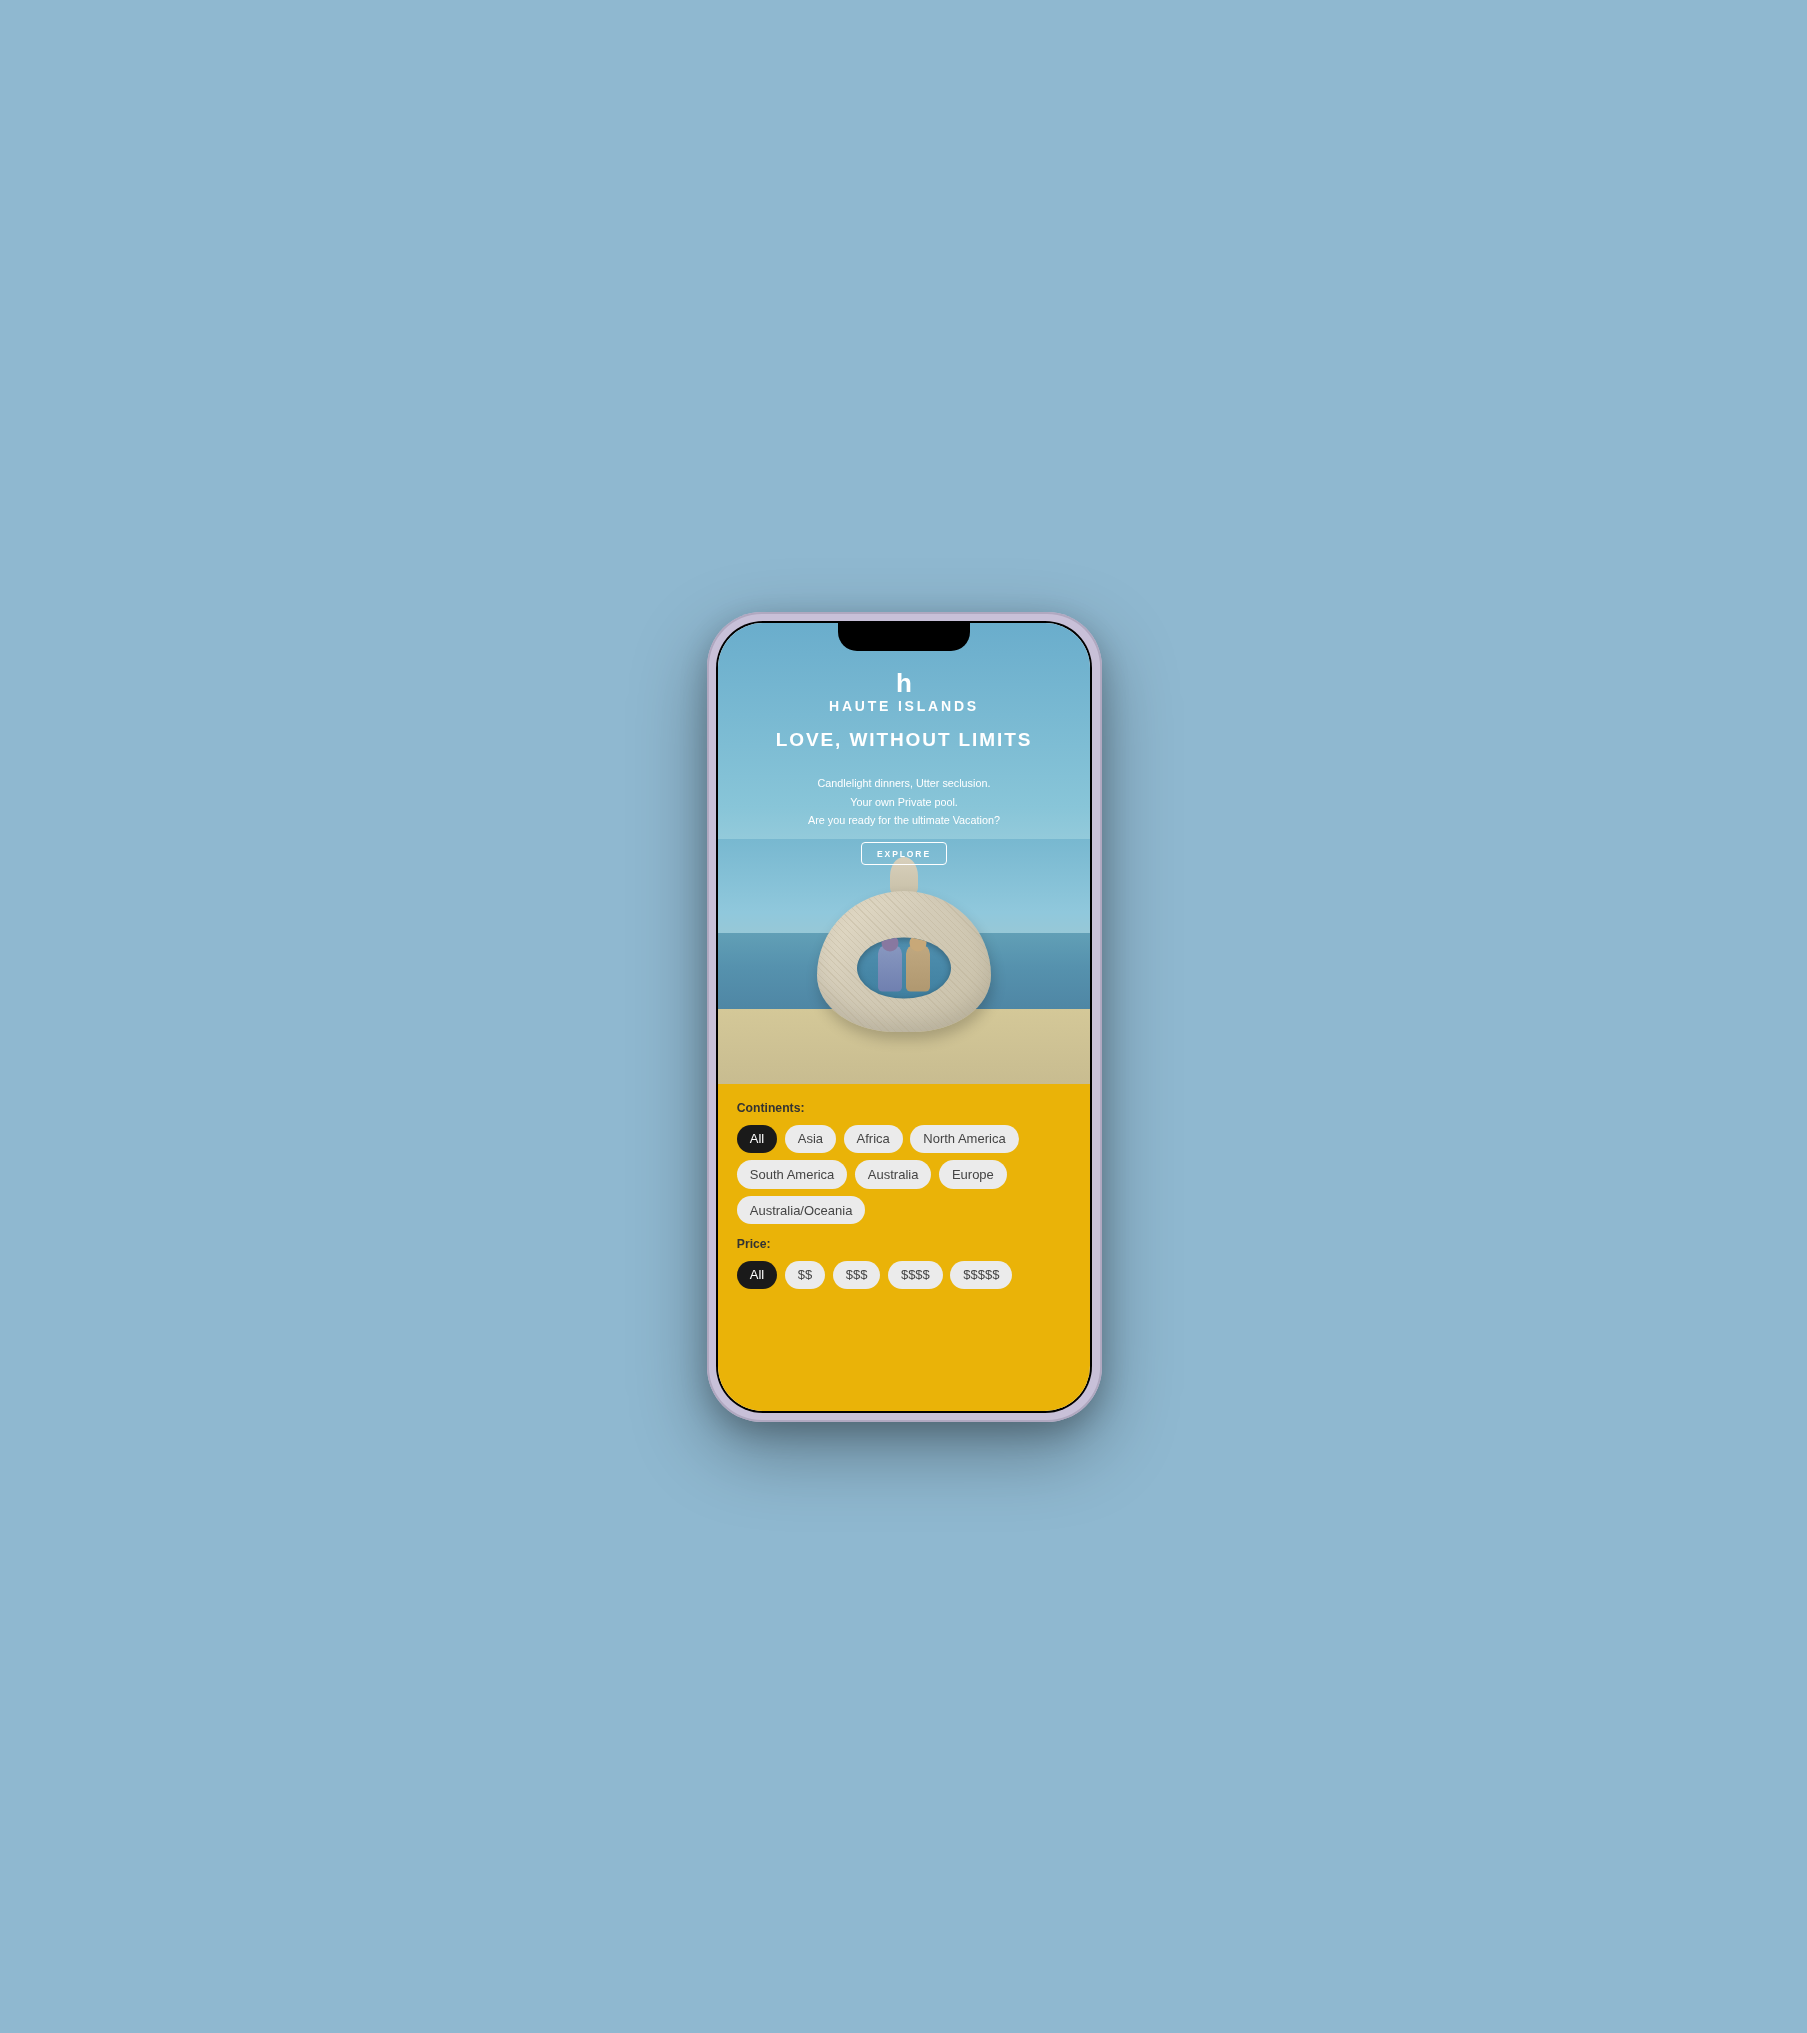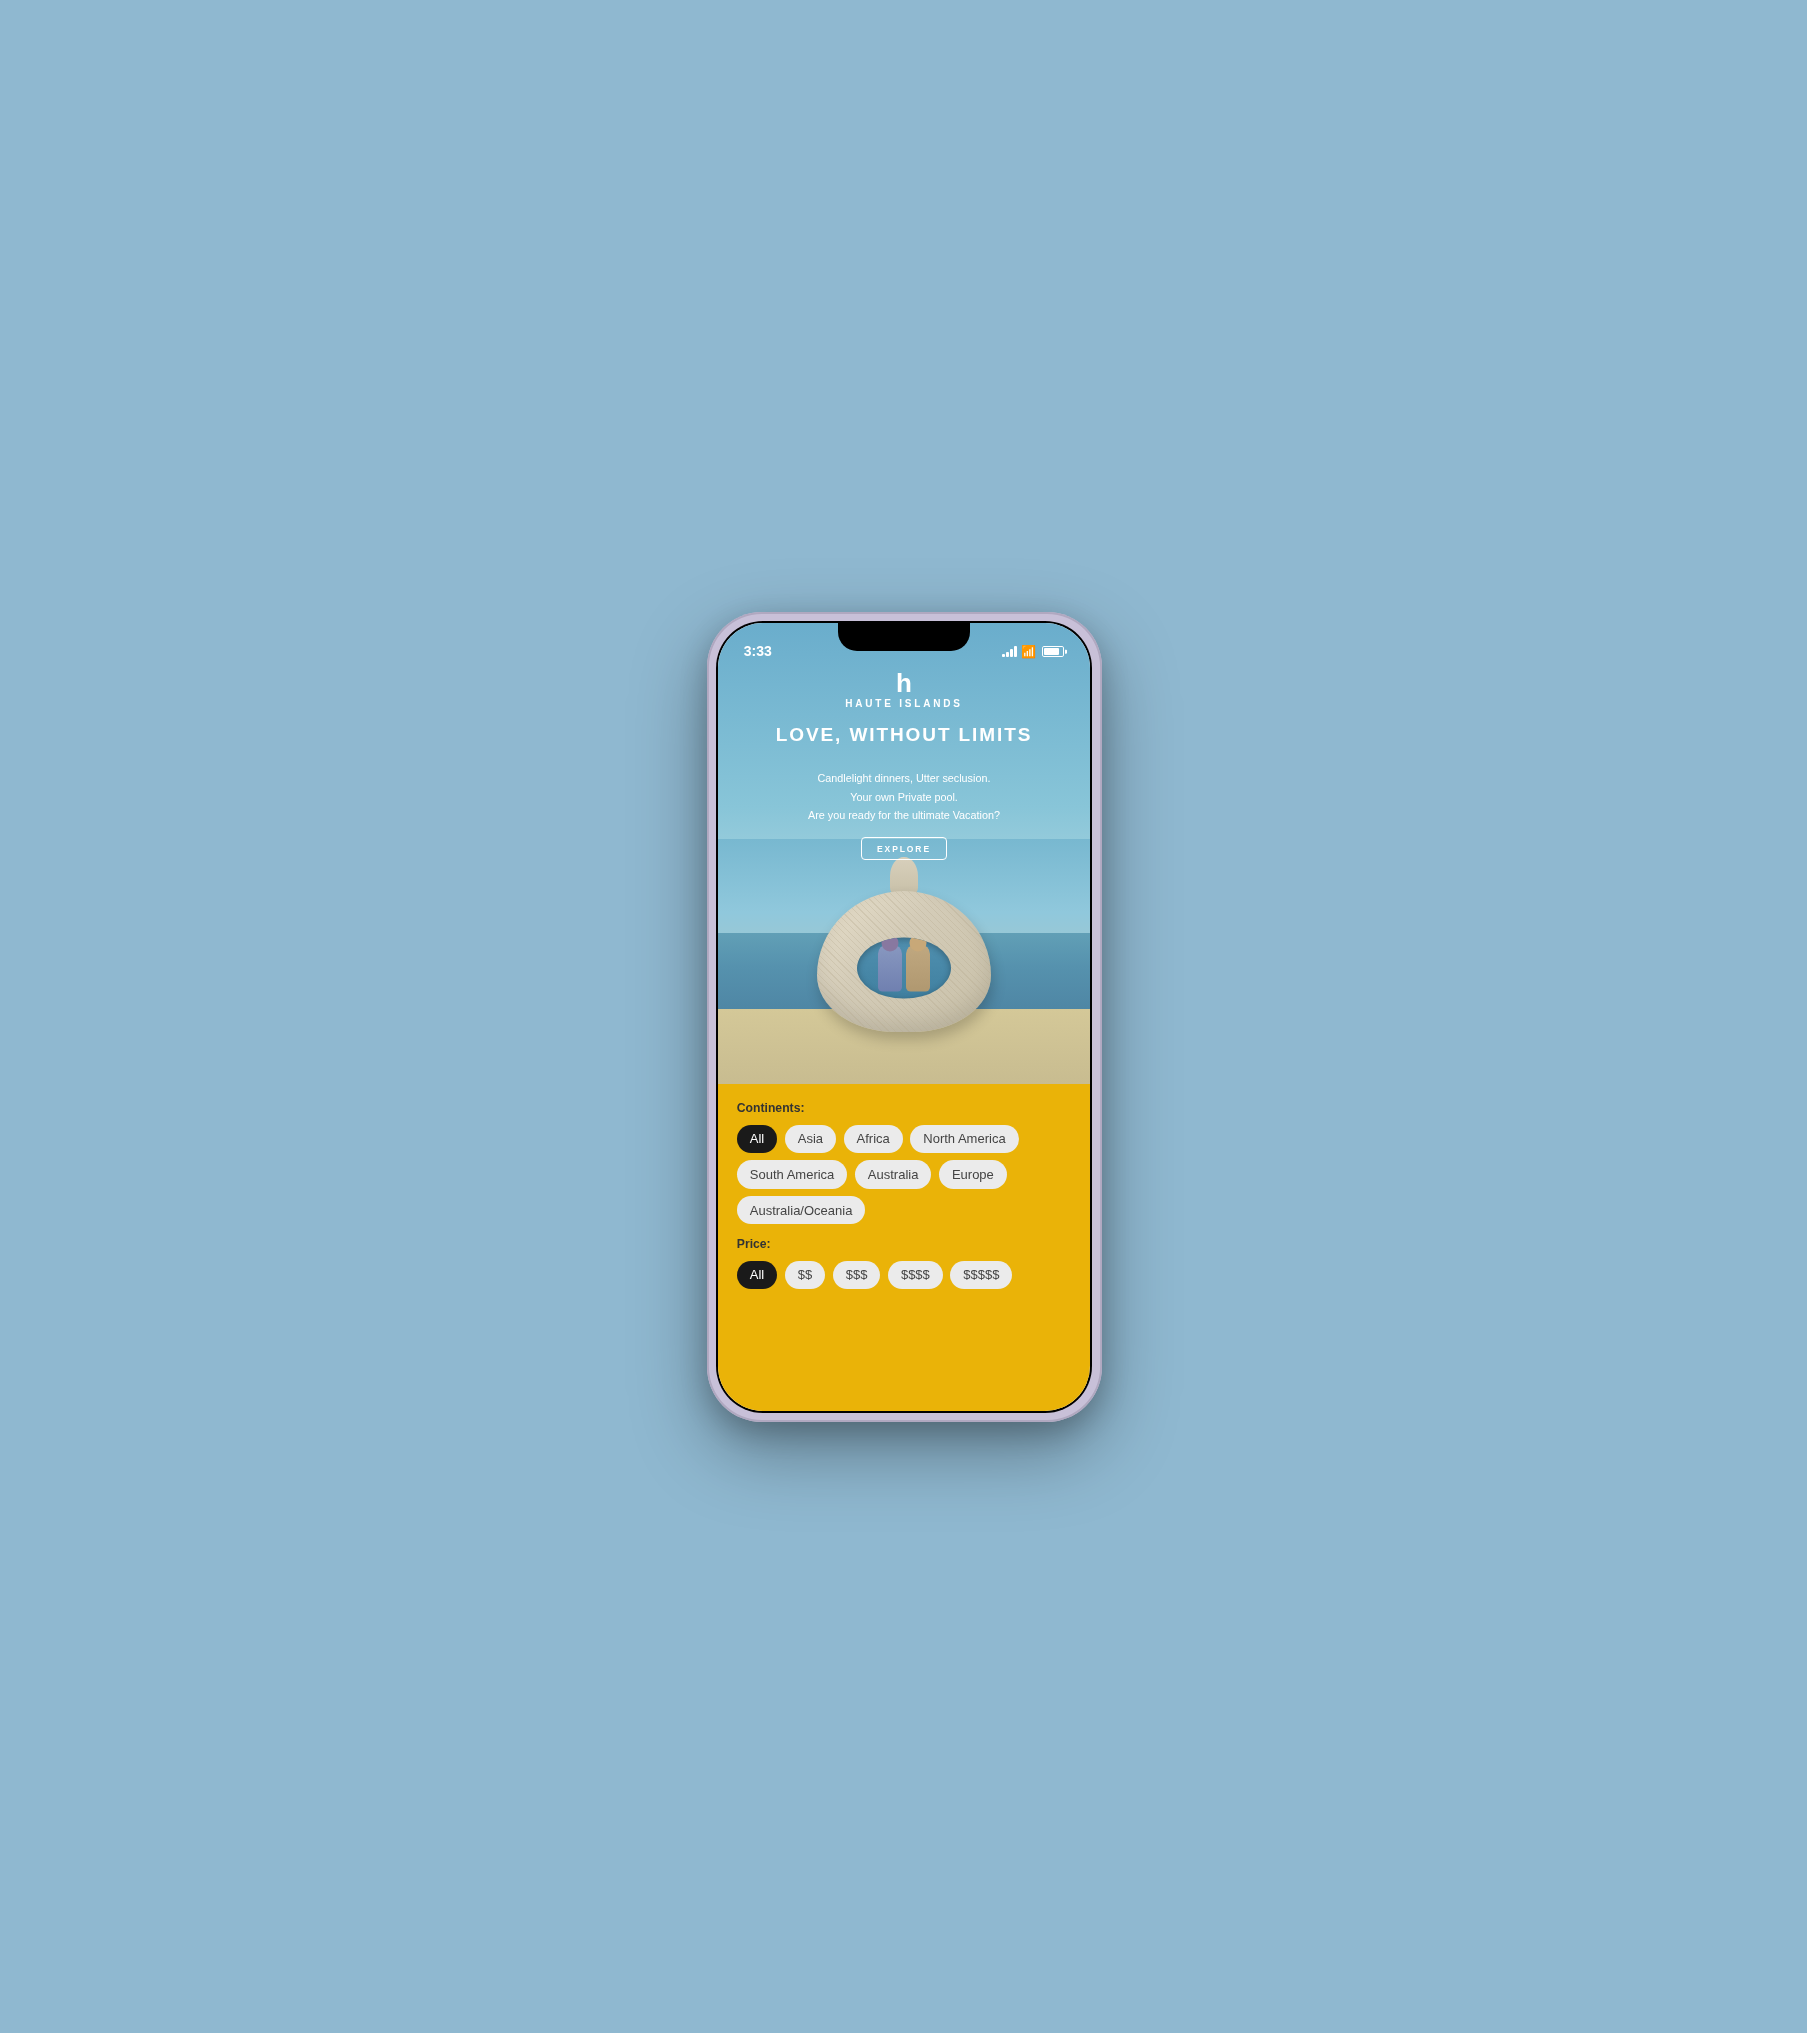--- a/index.html
+++ b/index.html
@@ -174,21 +174,21 @@
     .logo-h-icon {
       color: #fff;
       font-size: 26px;
       font-weight: 900;
       line-height: 1;
       margin-bottom: 1.9px;
     }
 
     .logo-name {
       color: #fff;
-      font-size: 10px;
+      font-size: 14px;
       font-weight: 600;
       letter-spacing: 2.8px;
       text-transform: uppercase;
     }
 
     .hero-title {
       color: #fff;
       font-size: 19px;
       font-weight: 700;
       letter-spacing: 1.9px;
@@ -407,35 +407,20 @@
 </head>
 <body>
 
 <div class="phone-wrapper">
   <div class="phone-shell"></div>
   <div class="phone-screen-bezel">
     <div class="phone-screen">
 
       <div class="notch"></div>
 
-      <div class="status-bar">
-        <span class="status-bar-time">3:33</span>
-        <div class="status-bar-icons">
-          <div class="signal-bars">
-            <div class="signal-bar" style="height:3.8px"></div>
-            <div class="signal-bar" style="height:5.6px"></div>
-            <div class="signal-bar" style="height:8.5px"></div>
-            <div class="signal-bar" style="height:11.3px"></div>
-          </div>
-          <span class="wifi-icon">📶</span>
-          <div class="battery-icon">
-            <div class="battery-fill"></div>
-          </div>
-        </div>
-      </div>
 
       <div class="hero-section">
         <div class="hero-top">
           <div class="logo-container">
             <span class="logo-h-icon">h</span>
             <span class="logo-name">HAUTE ISLANDS</span>
           </div>
           <h1 class="hero-title">LOVE, WITHOUT LIMITS</h1>
           <p class="hero-subtitle">
             <span>Candlelight dinners, Utter seclusion.</span><br>

